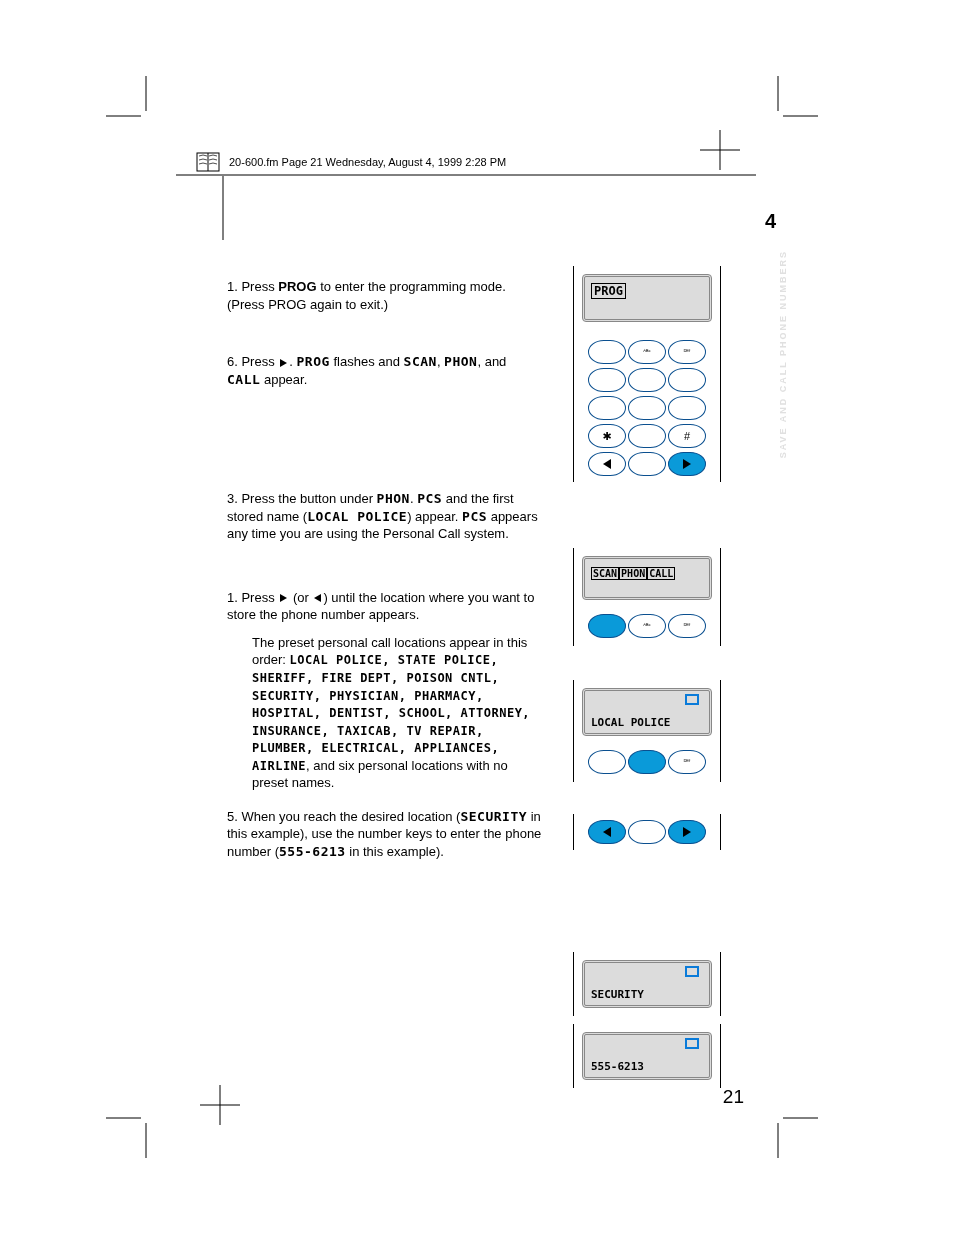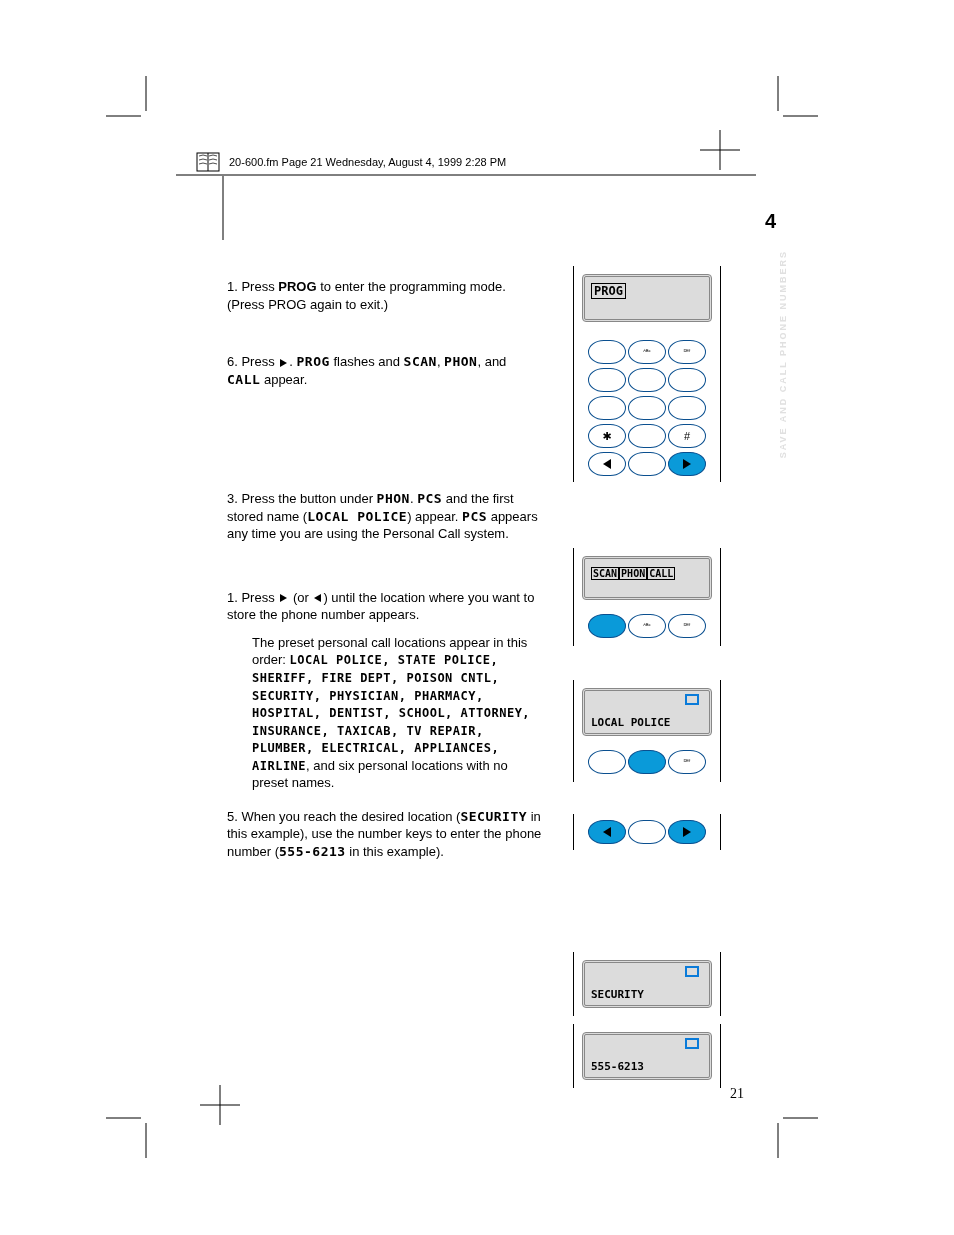--- a/index.html
+++ b/index.html
@@ -22,21 +22,21 @@
   .keypad-row{display:flex;justify-content:center;gap:2px;margin-top:4px;}
   .kbtn{width:36px;height:22px;border:1.5px solid #0a4f8f;border-radius:50%/60%;background:#fff;display:flex;align-items:center;justify-content:center;font-size:11px;}
   .kbtn.fill{background:#0a9ad9;}
   .arrow-left,.arrow-right{width:0;height:0;}
   .arrow-left{border-top:5px solid transparent;border-bottom:5px solid transparent;border-right:8px solid #000;}
   .arrow-right{border-top:5px solid transparent;border-bottom:5px solid transparent;border-left:8px solid #000;}
   .inline-arrow{display:inline-block;vertical-align:middle;margin:0 2px;}
   .inline-right{width:0;height:0;border-top:4px solid transparent;border-bottom:4px solid transparent;border-left:7px solid #000;}
   .inline-left{width:0;height:0;border-top:4px solid transparent;border-bottom:4px solid transparent;border-right:7px solid #000;}
   .footer{position:absolute;font-size:11px;font-family:Helvetica,Arial,sans-serif;}
-  .page-num{position:absolute;font-size:14px;font-family:Liberation Serif, serif;}
+  .page-num{position:absolute;font-size:19px;font-family:Liberation Sans, sans-serif;}
   .sect-num{position:absolute;font-size:16px;font-weight:bold;}
   .sect-head{position:absolute;font-size:11px;color:#fff;letter-spacing:2px;}
 </style>
 </head>
 <body>
 
 <div class="page">
 
   <svg class="crop" style="left:106px;top:76px" width="50" height="50">
       <line x1="0" y1="40" x2="35" y2="40"></line>

